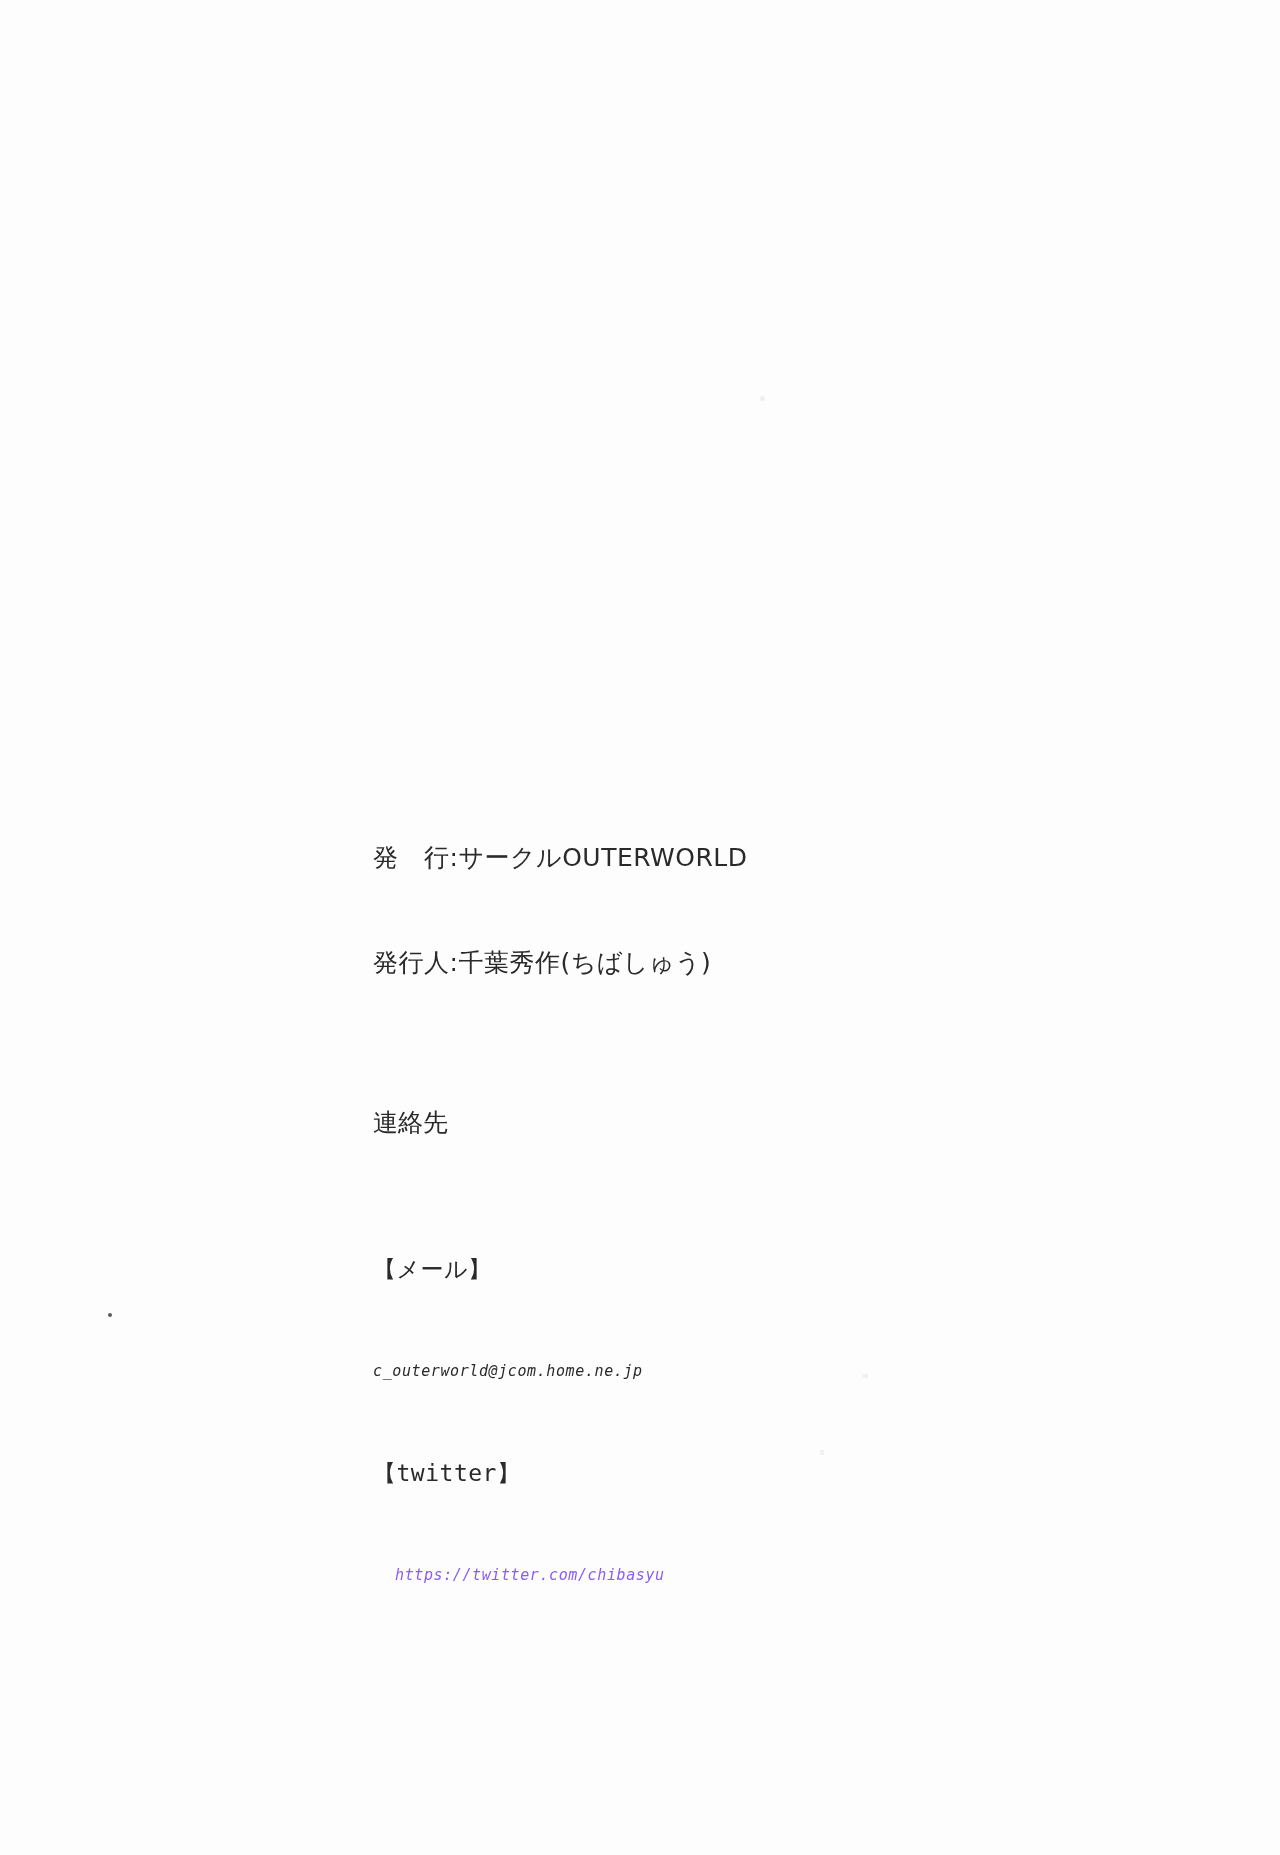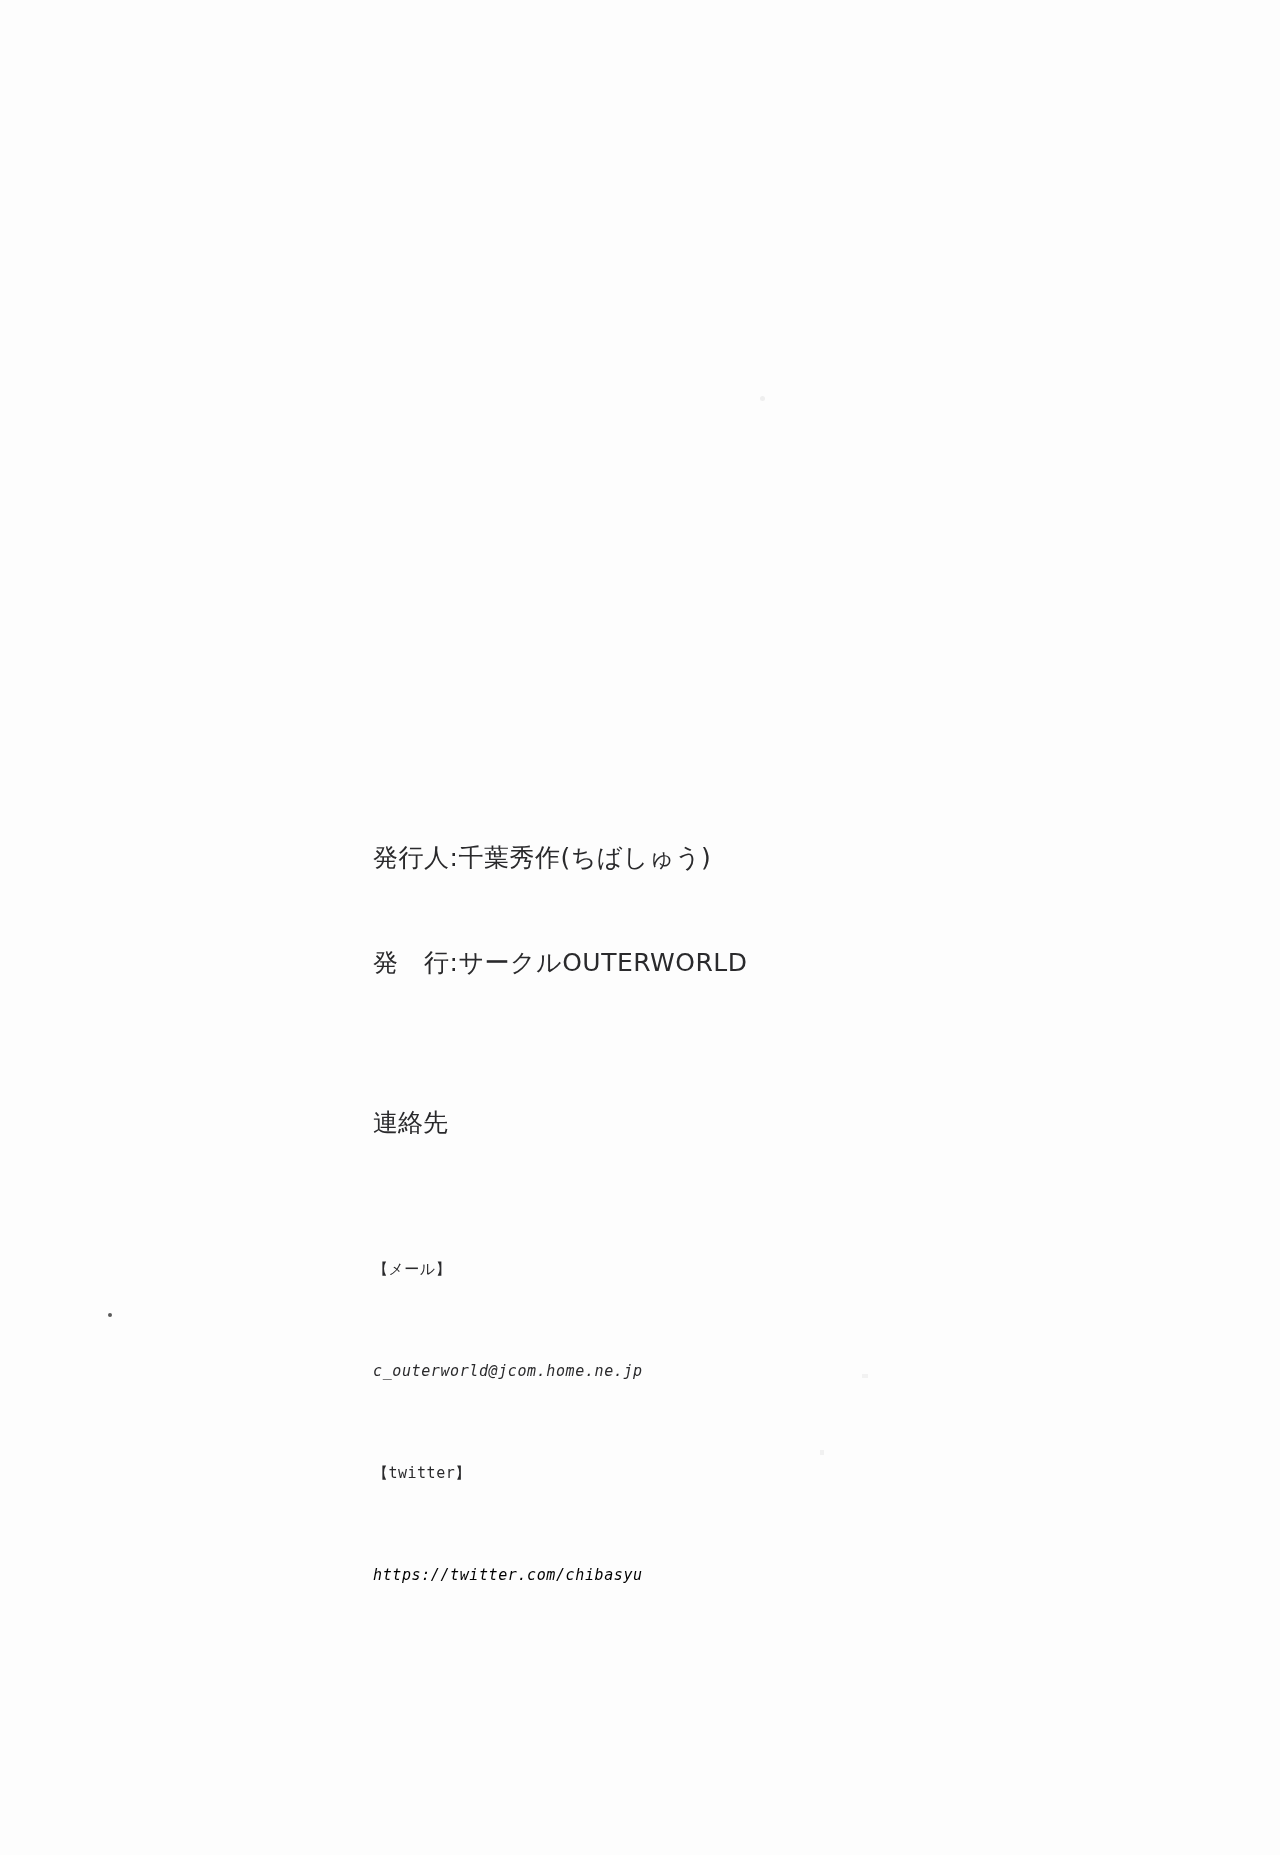--- a/index.html
+++ b/index.html
@@ -48,33 +48,34 @@
     margin-top: 44px;
     font-family: "DejaVu Sans Mono", monospace;
     font-size: 23px;
     line-height: 34px;
     color: #2a2a2c;
     white-space: pre;
   }
   .contact-label {
     display: block;
     font-family: "DejaVu Sans Mono", monospace;
-    font-size: 15px;
+    font-size: 23px;
     letter-spacing: 0.5px;
   }
   .contact-value {
     display: block;
     font-family: "DejaVu Sans Mono", monospace;
     font-size: 15px;
     letter-spacing: 0.6px;
     font-style: italic;
   }
   a.contact-value {
-    color: #000000;
+    color: #8b5cf6;
     text-decoration: none;
+    margin-left: 22px;
   }
   .stray-dot {
     position: absolute;
     left: 108px;
     top: 1313px;
     width: 4px;
     height: 4px;
     background: #5a5a5a;
     border-radius: 50%;
   }
@@ -105,22 +106,22 @@
   }
 </style>
 </head>
 <body>
 
 <div class="page">
 
   <div class="colophon">
 
     <div class="imprint-block">
+      <span class="imprint-line">発　行:サークルOUTERWORLD</span>
       <span class="imprint-line">発行人:千葉秀作(ちばしゅう)</span>
-      <span class="imprint-line">発　行:サークルOUTERWORLD</span>
     </div>
 
     <div class="contact-heading">連絡先</div>
 
     <div class="contact-block">
       <span class="contact-label">【メール】</span>
       <span class="contact-value">c_outerworld@jcom.home.ne.jp</span>
       <span class="contact-label">【twitter】</span>
       <a class="contact-value" href="#">https://twitter.com/chibasyu</a>
       

